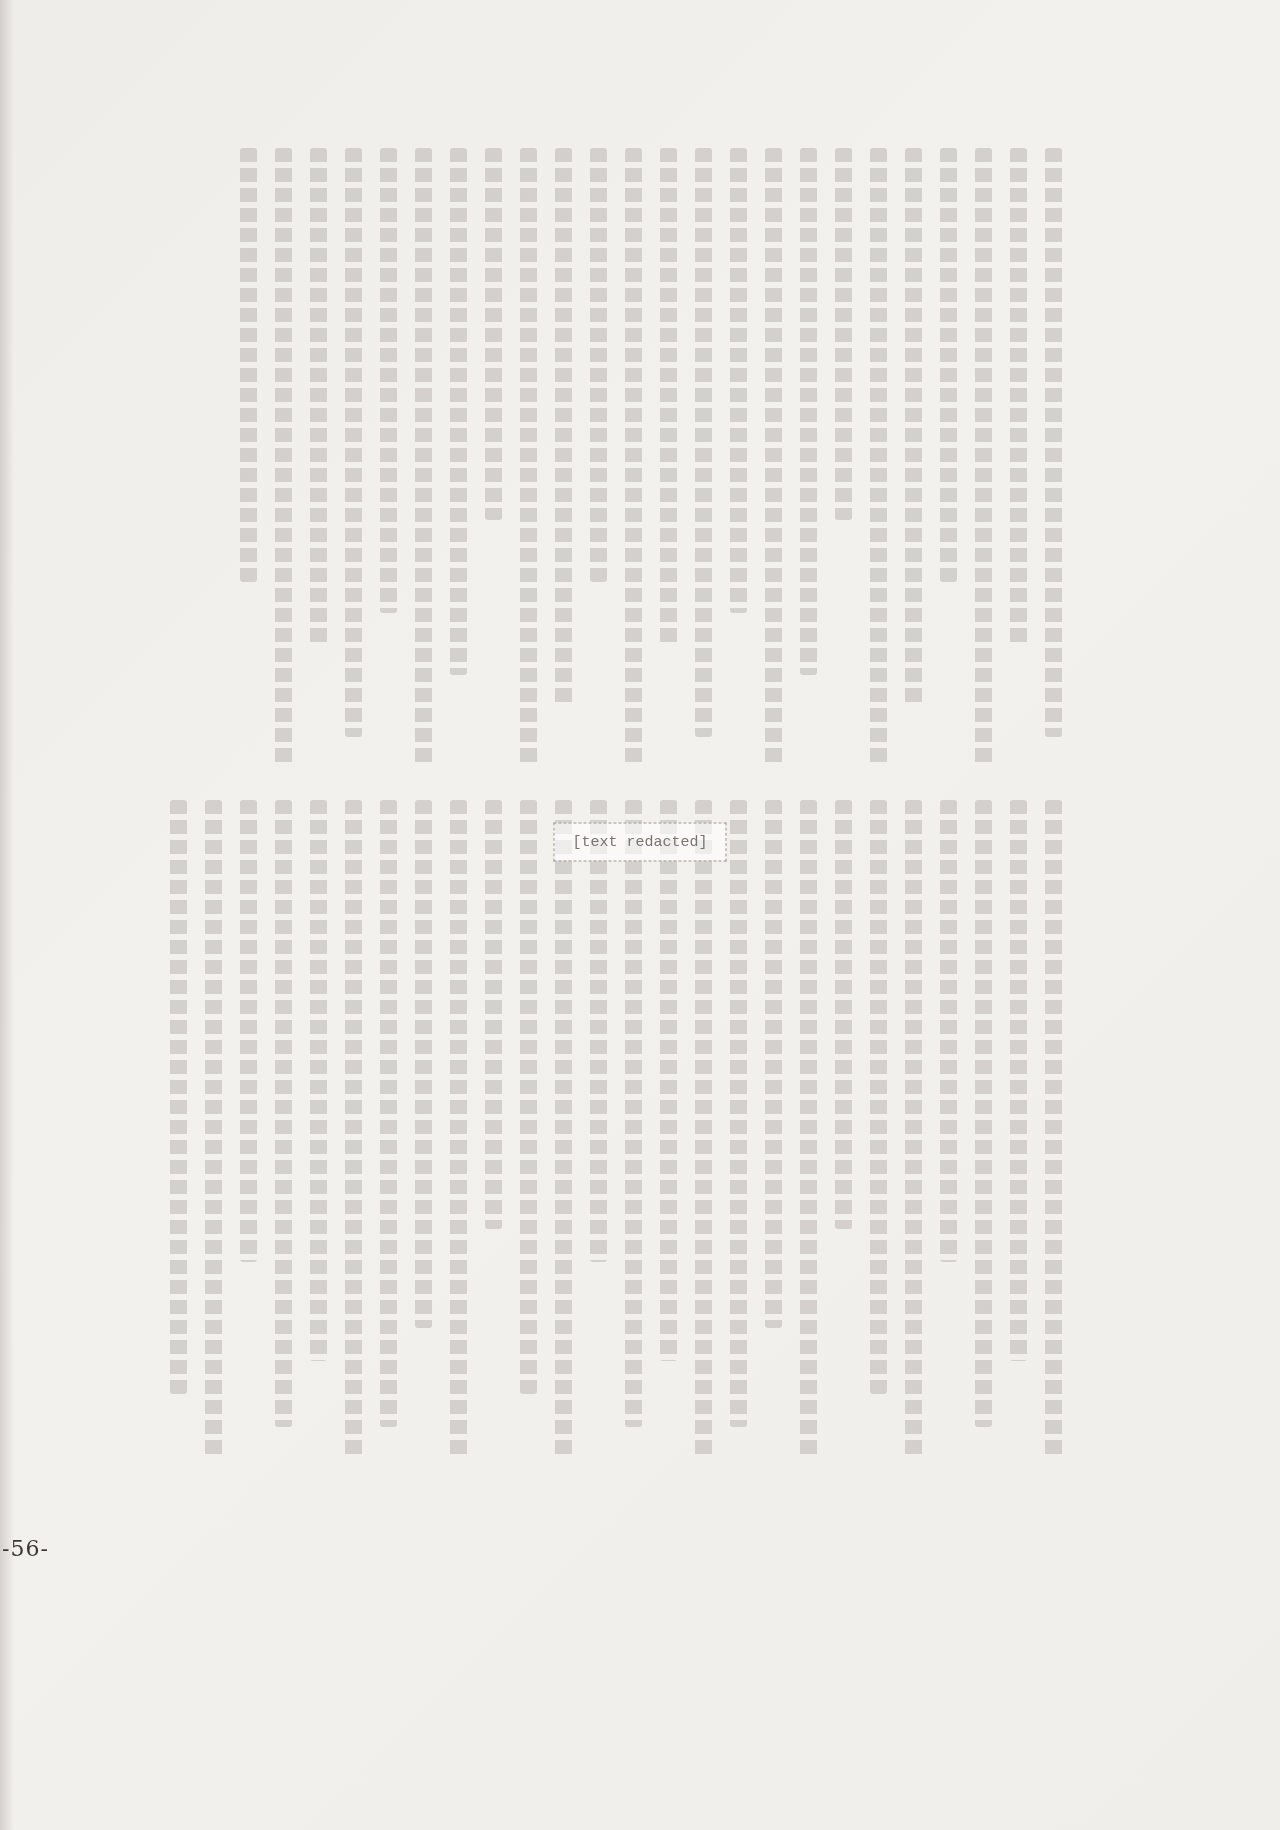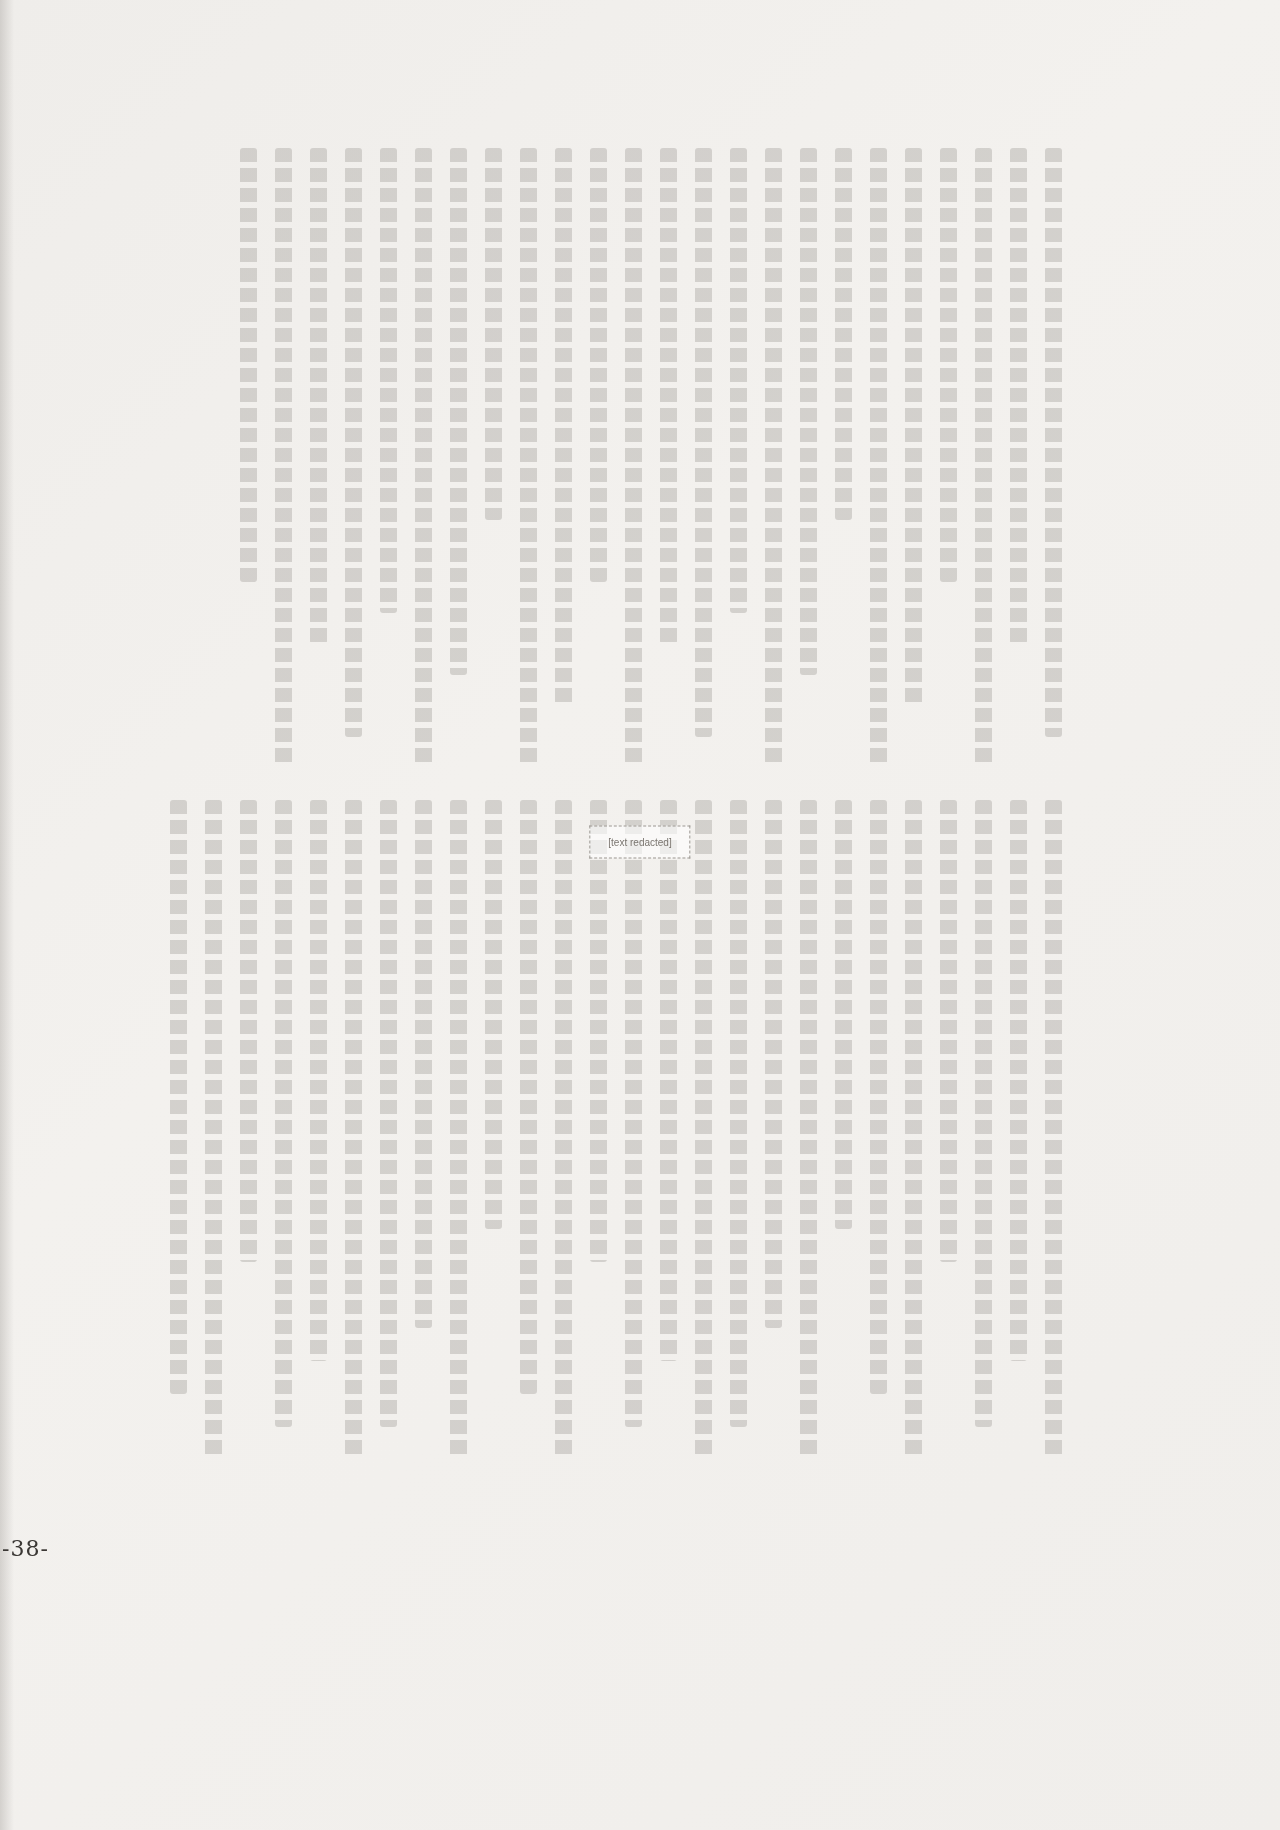--- a/index.html
+++ b/index.html
@@ -9,21 +9,21 @@
     font-family:"DejaVu Serif","Liberation Serif",serif;
     position:relative;overflow:hidden;
   }
   .page{position:absolute;inset:0;background:linear-gradient(135deg,#efedea 0%,#f3f1ee 40%,#f0eeeb 100%);}
   .edge-shadow{position:absolute;left:0;top:0;width:14px;height:100%;background:linear-gradient(90deg,rgba(120,115,110,0.25),rgba(0,0,0,0));}
   .text-block{position:absolute;display:flex;flex-direction:row-reverse;gap:18px;}
   .col{width:17px;border-radius:3px;background:repeating-linear-gradient(180deg,#b9b6b2 0 14px,transparent 14px 20px);opacity:.55;}
   .redacted-note{
     position:absolute;left:50%;top:46%;transform:translate(-50%,-50%);
     border:1px dashed #9a958f;color:#7a756f;background:rgba(255,255,255,.6);
-    padding:10px 18px;font-size:10px;font-family:Liberation Sans, sans-serif;
+    padding:10px 18px;font-size:15px;font-family:Liberation Mono, monospace;
   }
   .page-number{
     position:absolute;left:2px;top:1536px;
     font-size:22px;color:#3b3835;letter-spacing:1px;
   }
 </style>
 </head>
 <body>
 
 <div class="page">
@@ -80,14 +80,14 @@
       <div class="col" style="height: 100%;"></div>
       <div class="col" style="height: 85%;"></div>
       <div class="col" style="height: 95%;"></div>
       <div class="col" style="height: 70%;"></div>
       <div class="col" style="height: 100%;"></div>
       <div class="col" style="height: 90%;"></div>
     </div>
 
   <div class="redacted-note">[text redacted]</div>
 
-  <div class="page-number">-38-</div>
+  <div class="page-number">-56-</div>
 </div>
 
 </body></html>

